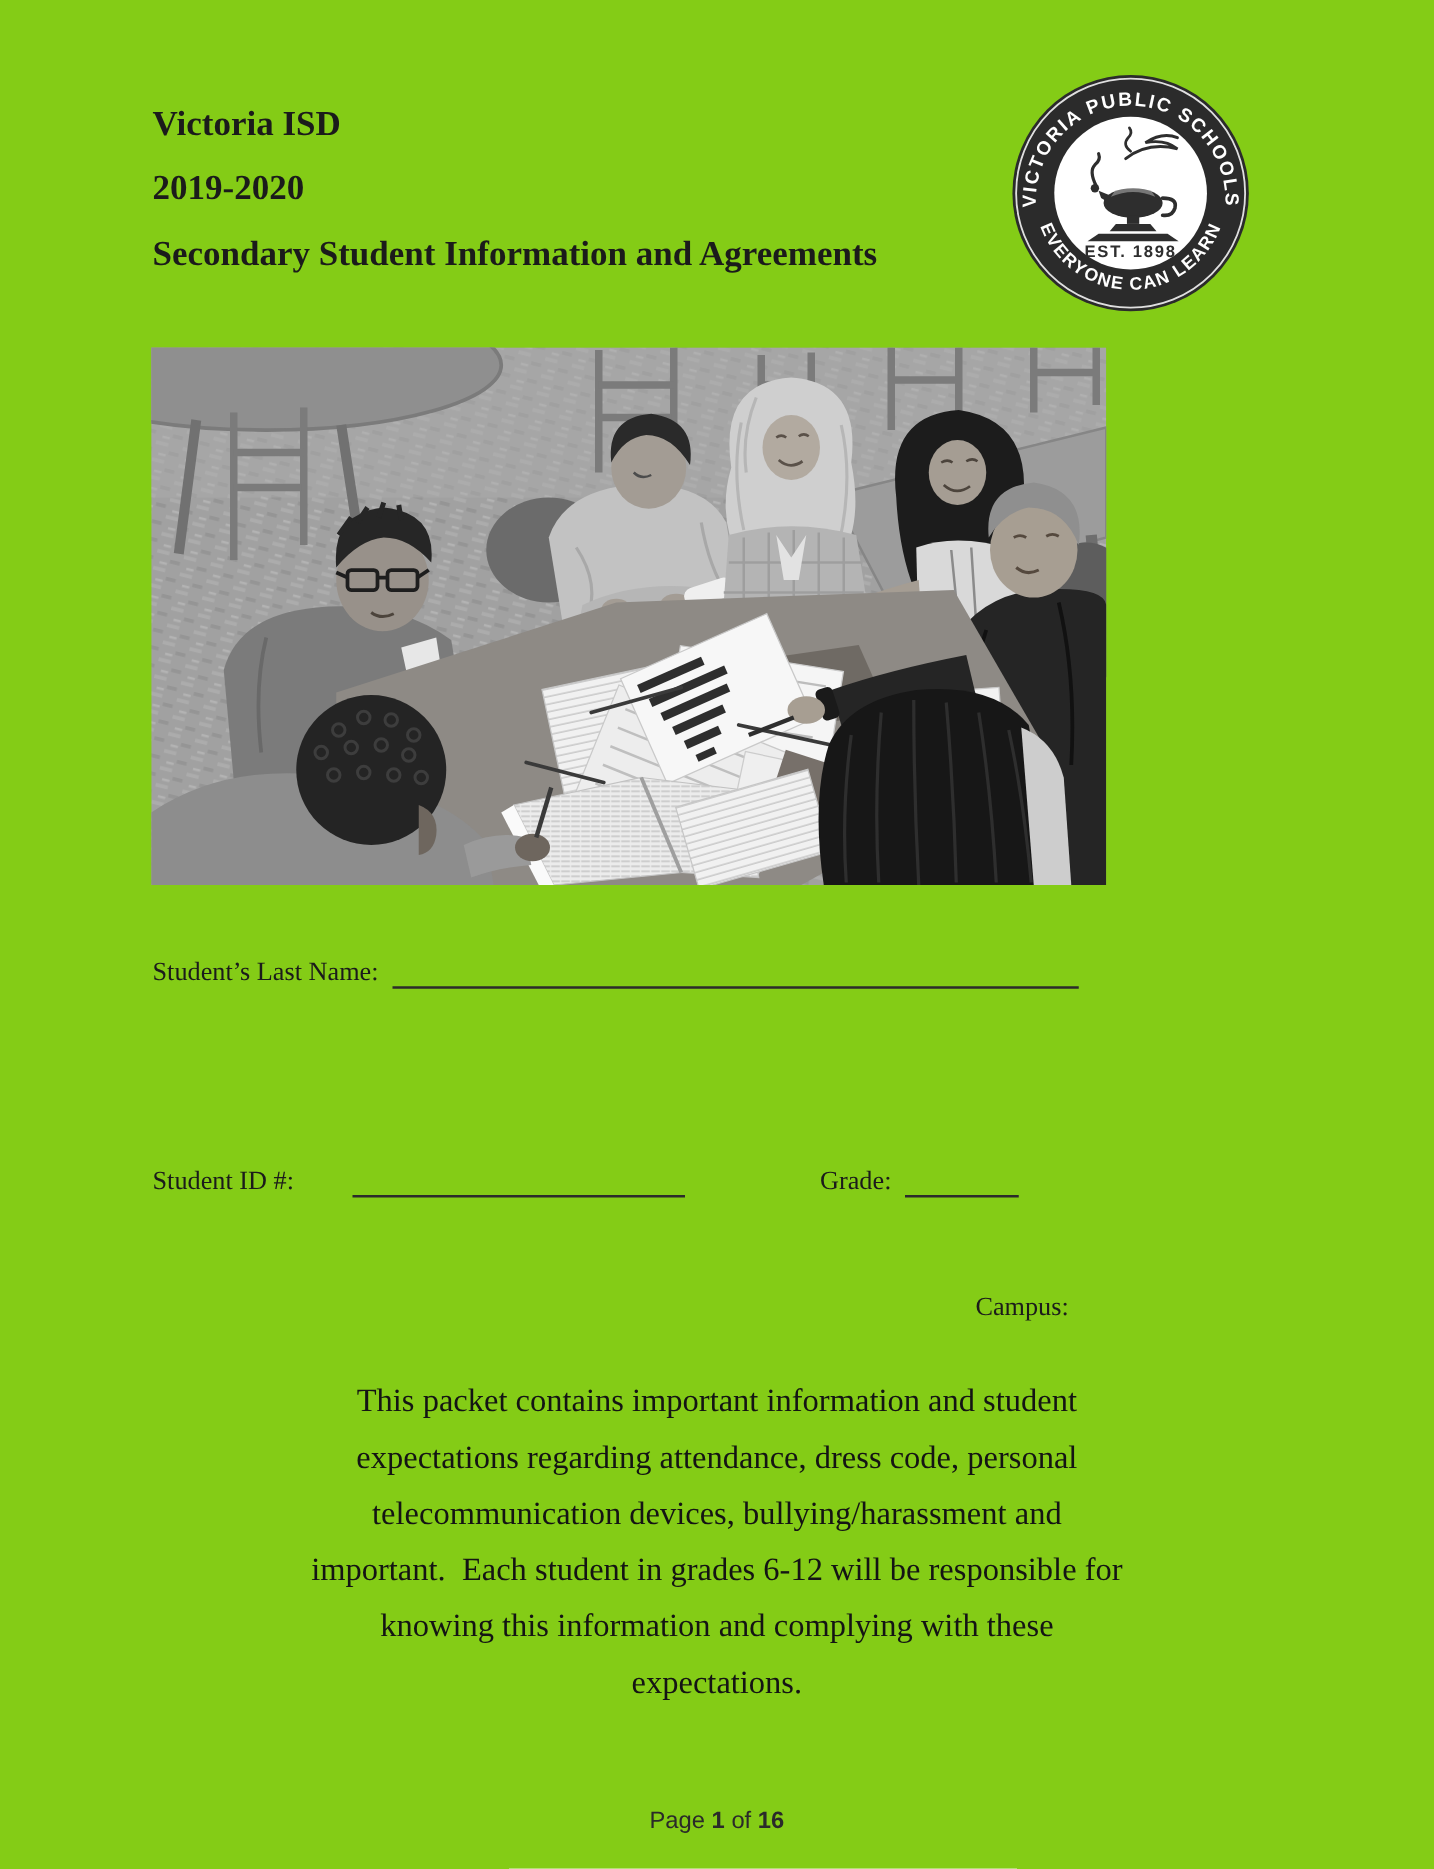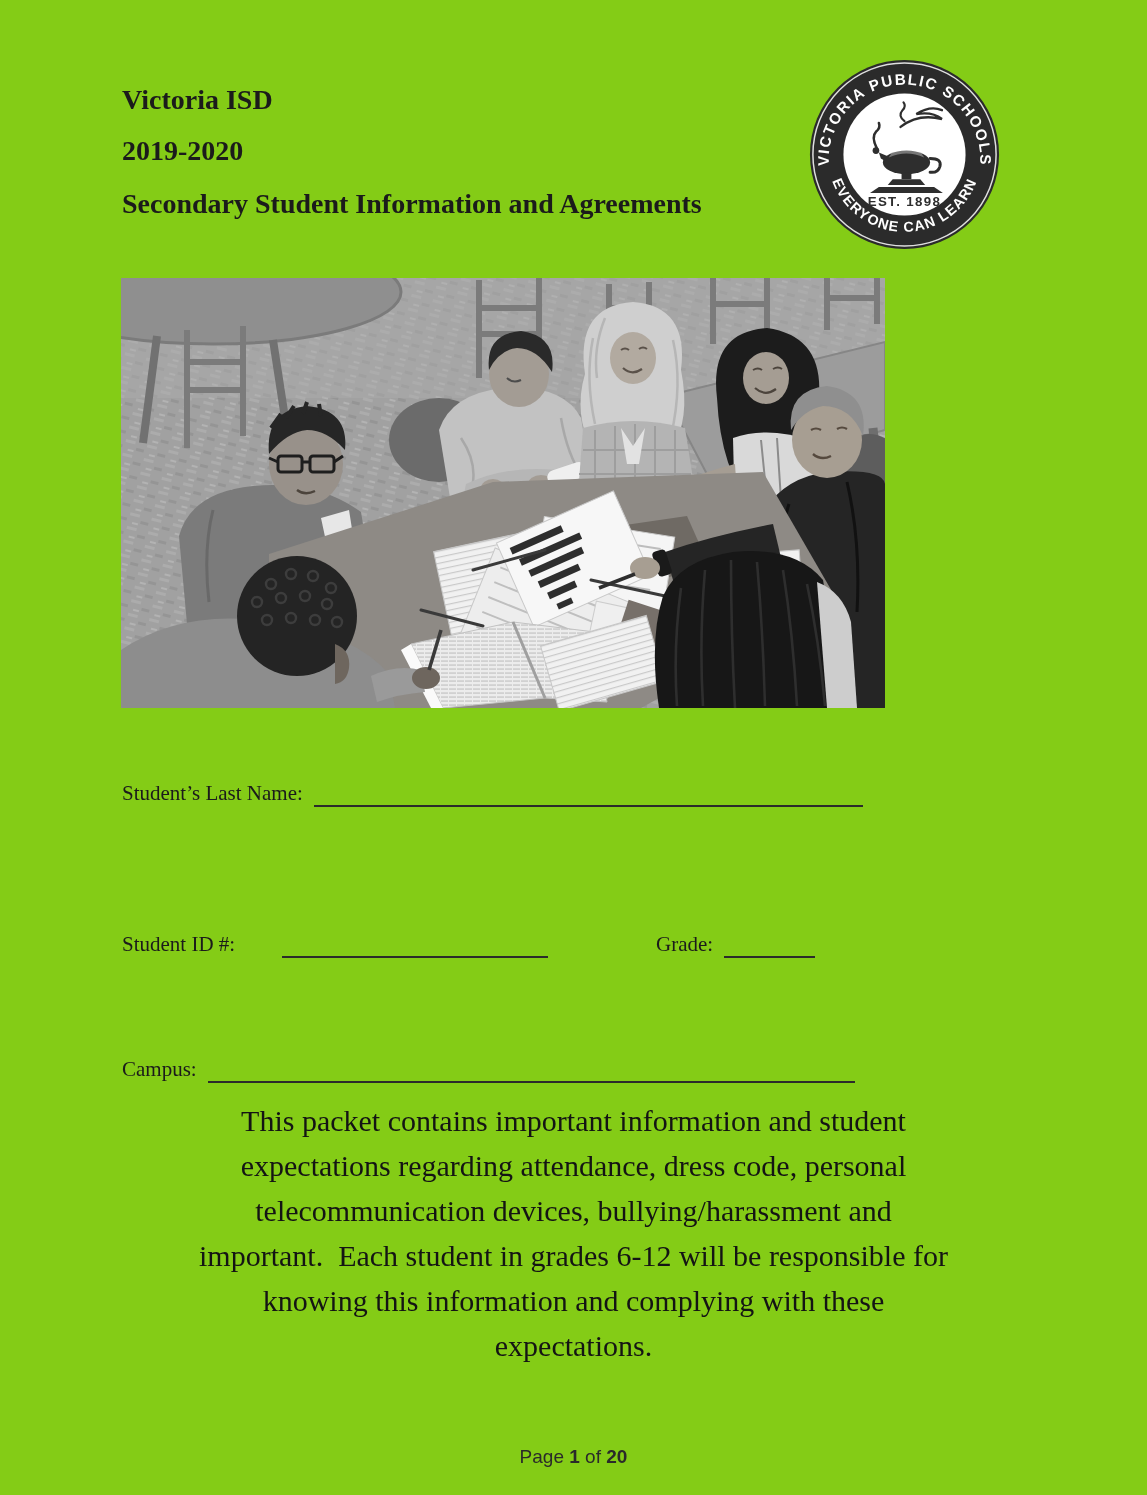--- a/index.html
+++ b/index.html
@@ -18,27 +18,27 @@
   .hdr-3{top:190px;}
   
   .seal{position:absolute;left:806px;top:56px;width:197px;height:197px;}
   
   .photo{position:absolute;left:121px;top:278px;width:764px;height:430px;}
   .photo svg{display:block;width:100%;height:100%;}
   
   .form-row{position:absolute;display:flex;align-items:flex-end;height:27px;font-size:21px;}
   .form-row .lbl{white-space:nowrap;line-height:27px;}
   .fill-line{flex:1;border-bottom:2px solid #2b2b2b;margin-left:11px;height:25px;}
-  .row-last{left:122px;top:764px;width:741px;margin-top:16px;}
+  .row-last{left:122px;top:764px;width:741px;}
   .row-first{left:122px;top:847px;width:743px;}
   .row-id{left:122px;top:931px;width:426px;gap:36px;}
   .row-grade{left:656px;top:931px;width:159px;text-align:center;}
-  .row-campus{left:122px;top:1056px;width:733px;}
-  
-  .notice{position:absolute;left:0;right:0;top:1098px;text-align:center;font-size:30px;color:#141414;}
+  .row-campus{left:122px;top:1032px;width:733px;flex-direction:column;}
+  
+  .notice{position:absolute;left:0;right:0;top:1098px;text-align:center;font-size:26px;color:#141414;}
   .notice .line{line-height:45px;white-space:pre;}
   .notice .b{font-weight:normal;}
   
   .footer{position:absolute;left:0;right:0;top:1446px;text-align:center;
     font-family:"Liberation Sans", sans-serif;font-size:19px;color:#2a2a2a;}
   .footer .b{font-weight:bold;}
 </style>
 </head>
 <body>
 
@@ -299,15 +299,15 @@
 
   <div class="notice">
       <div class="line"><span>This packet contains important information and student</span></div>
       <div class="line"><span>expectations regarding </span><span class="b">attendance</span><span>, </span><span class="b">dress code</span><span>, </span><span class="b">personal</span></div>
       <div class="line"><span class="b">telecommunication devices, bullying/harassment</span><span> and</span></div>
       <div class="line"><span class="b">important.</span><span>  Each student in grades 6-12 will be responsible for</span></div>
       <div class="line"><span>knowing this information and complying with these</span></div>
       <div class="line"><span>expectations.</span></div>
     </div>
 
-  <div class="footer"><span>Page </span><span class="b">1</span><span> of </span><span class="b">20</span></div>
+  <div class="footer"><span>Page </span><span class="b">1</span><span> of </span><span class="b">16</span></div>
 
 </div>
 
 </body></html>

